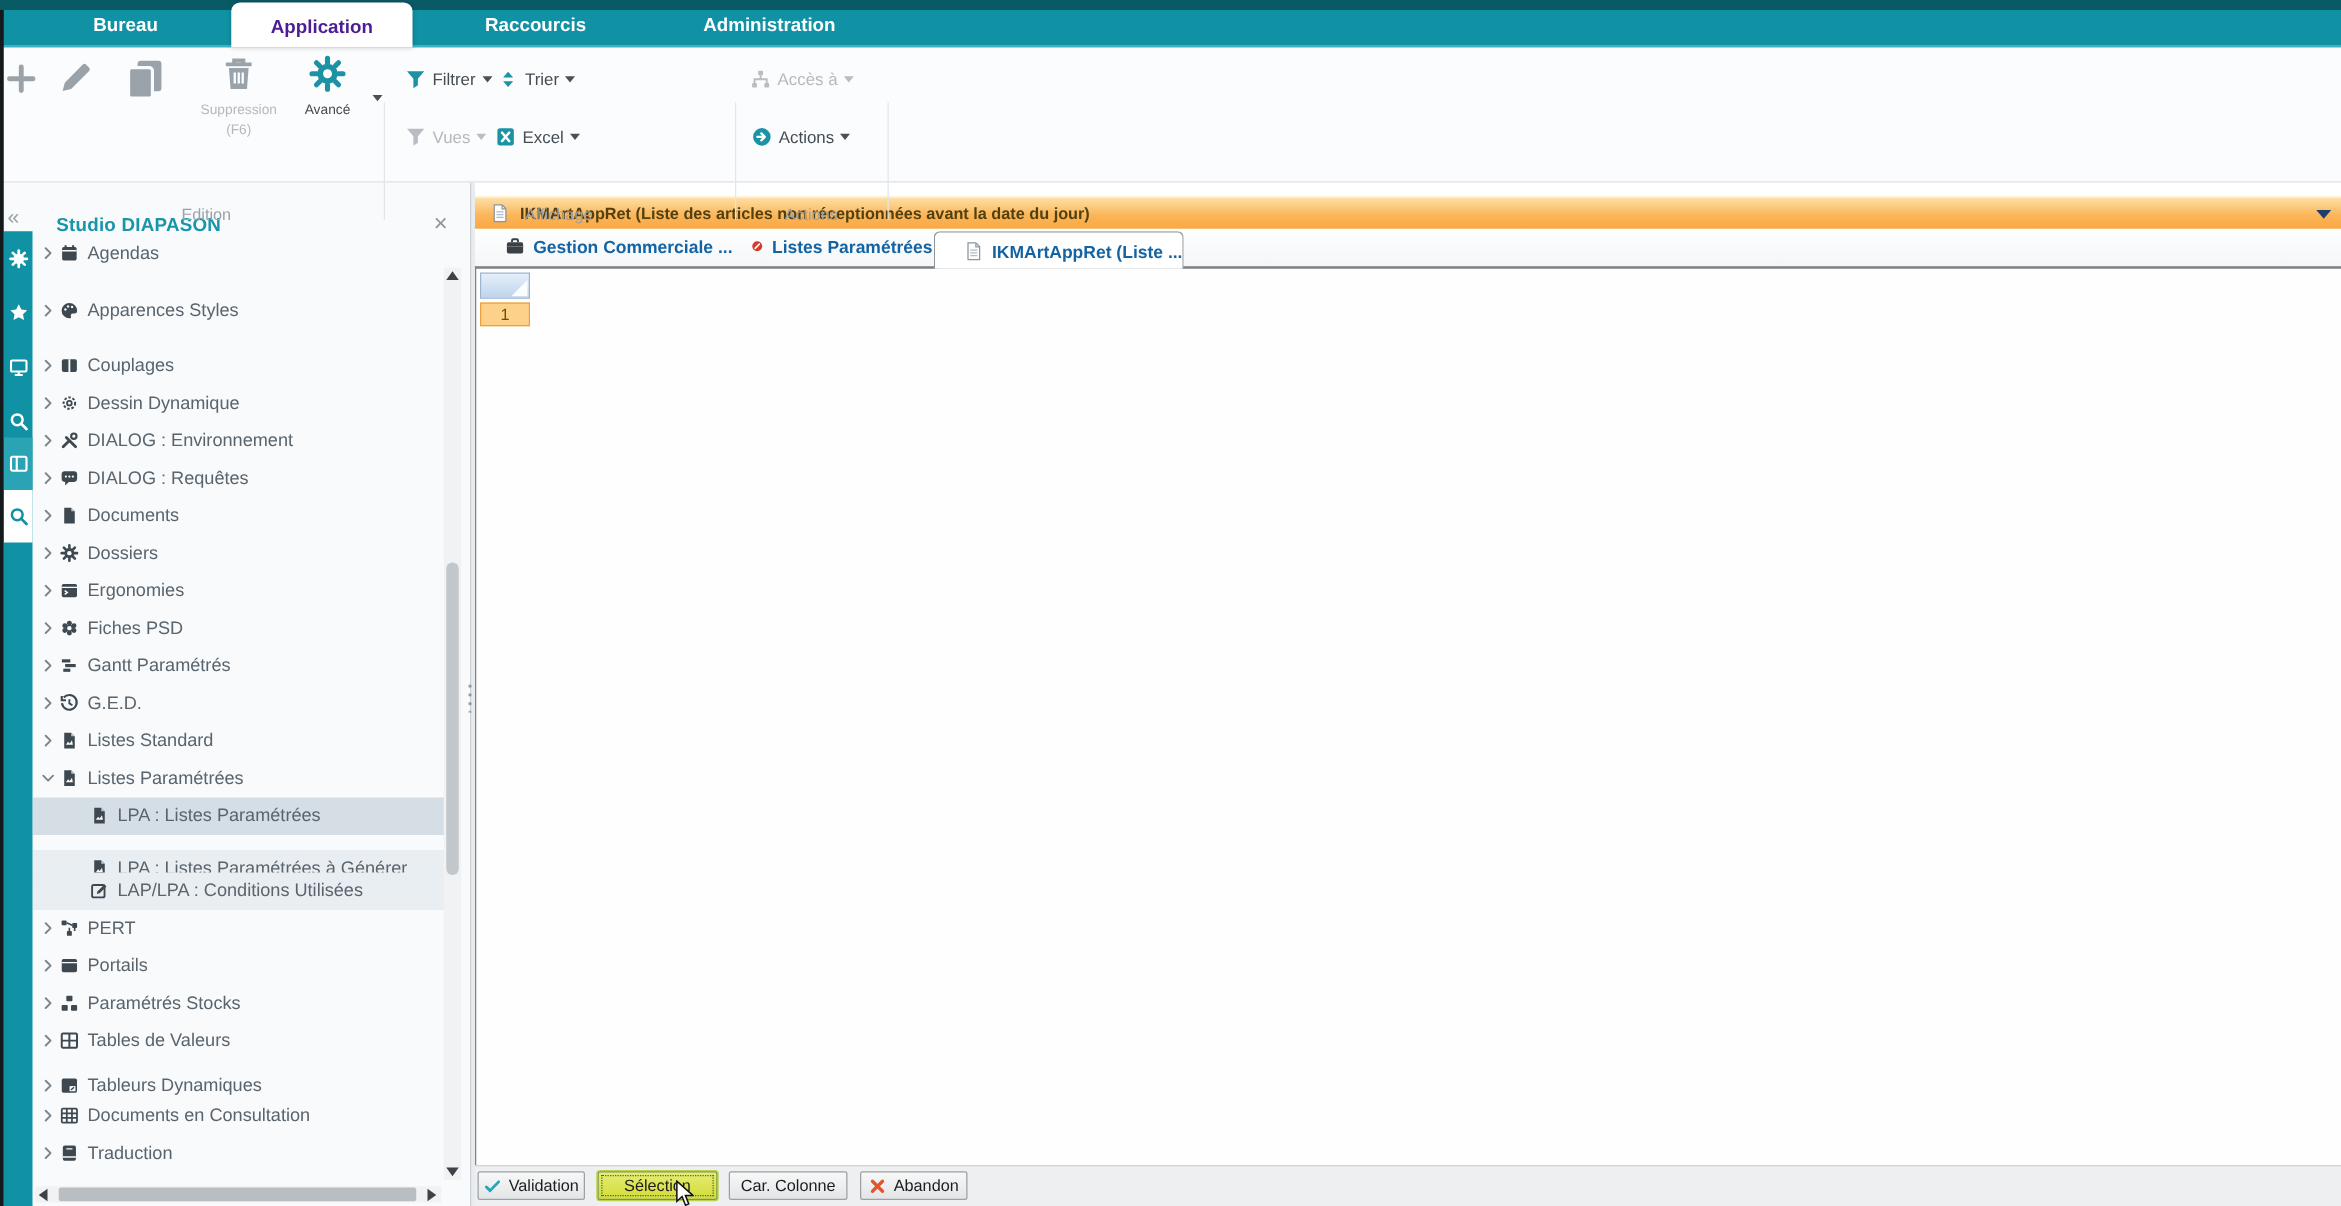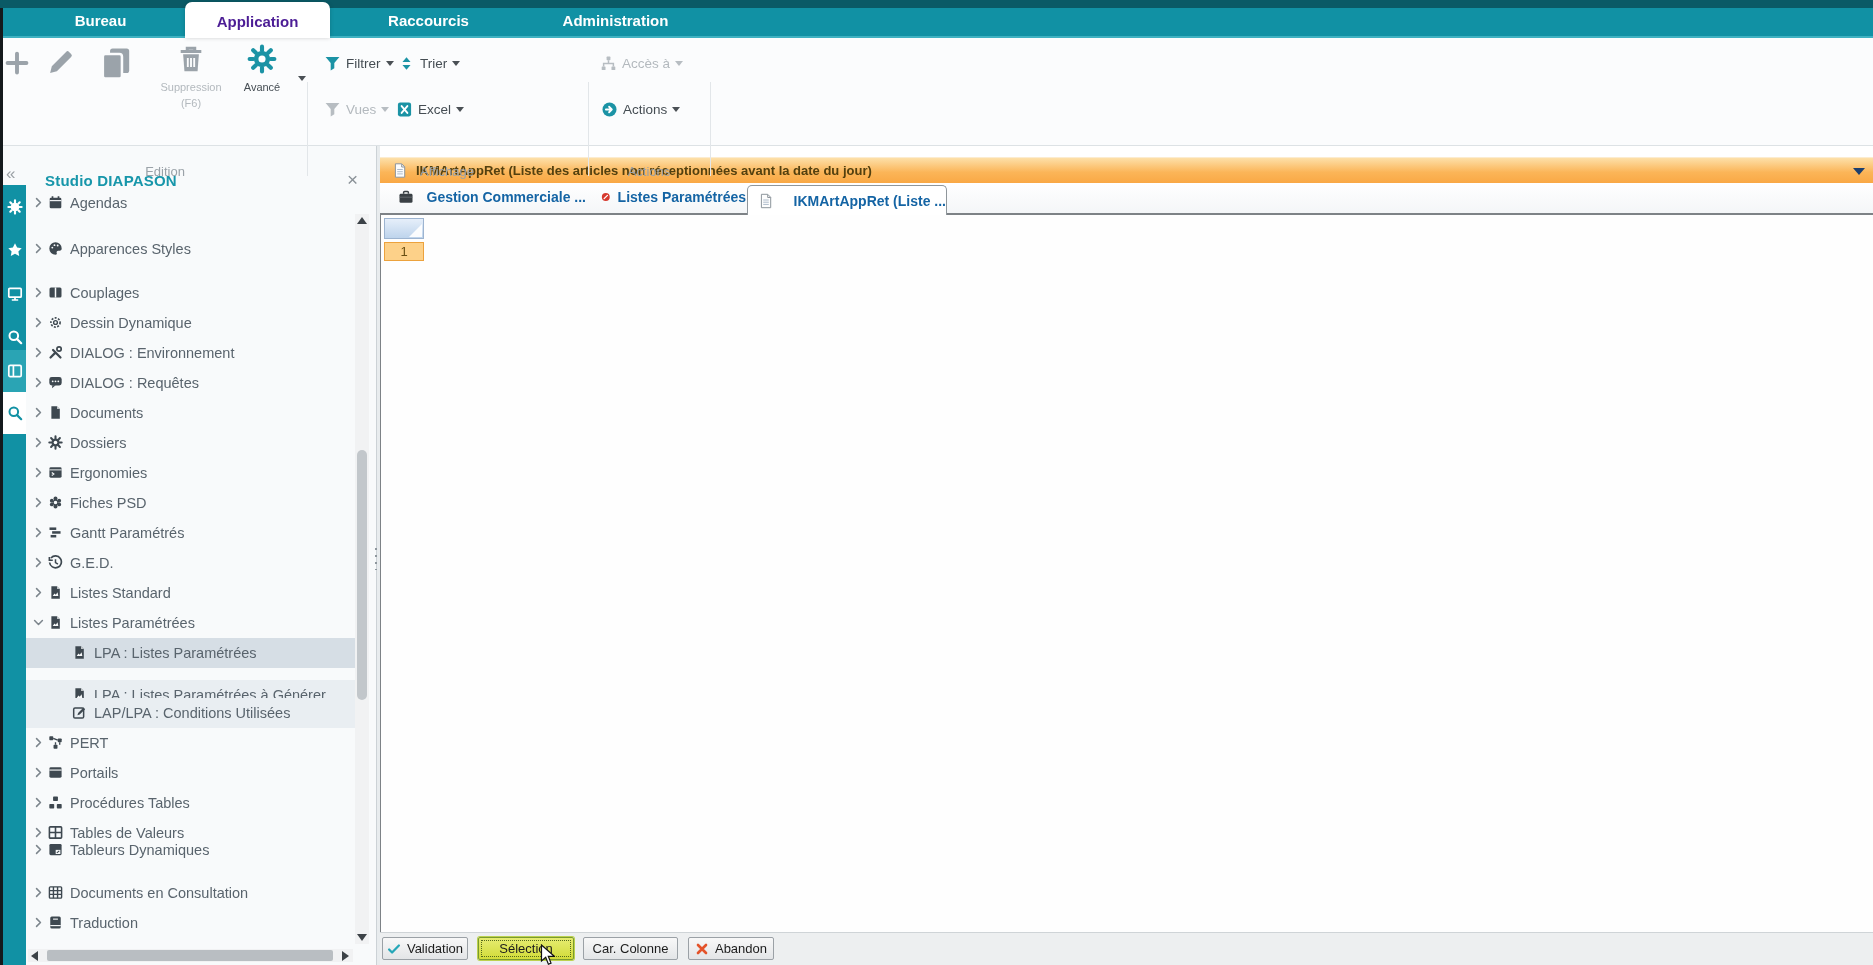--- a/index.html
+++ b/index.html
@@ -74,21 +74,21 @@
   #main{left:379px;top:146px;width:1494px;height:819px;background:#fff;}
   #banner{position:absolute;left:0;top:11px;width:1494px;height:26px;
     background:linear-gradient(#fde0a9,#fbb558 55%,#f9a743);border-top:1px solid #fcecd0;border-bottom:1px solid #eda12f;
     display:flex;align-items:center;}
   #banner .bicon{position:absolute;left:13px;top:4px;width:16px;height:17px;}
   #banner .btext{position:absolute;left:37px;top:5px;font-size:13px;font-weight:bold;color:#53400f;white-space:nowrap;}
   #banner .bcaret{position:absolute;right:8px;top:10px;border-left:6px solid transparent;border-right:6px solid transparent;
     border-top:7px solid #1c3f6e;cursor:pointer;}
   #tabstrip{position:absolute;left:0;top:37px;width:1494px;height:30px;
     background:linear-gradient(#ffffff,#f4f6f8);border-bottom:2px solid #75797d;}
-  .dtab{position:absolute;top:0;height:28px;display:flex;align-items:center;gap:7px;justify-content:space-between;
+  .dtab{position:absolute;top:0;height:28px;display:flex;align-items:center;gap:7px;justify-content:flex-end;
     padding-left:10px;box-sizing:border-box;cursor:pointer;}
   .dtab .dlbl{font-size:14px;font-weight:600;color:#1464a4;white-space:nowrap;}
   .dtab .dicon{width:16px;height:16px;color:#3a4045;}
   .dtab.active{top:2px;height:30px;background:#fff;border:1px solid #8f969b;border-bottom:none;
     border-radius:5px 5px 0 0;z-index:3;}
   #grid{position:absolute;left:0;top:67px;width:1494px;height:719px;background:#fefefe;
     border-top:2px solid #7d8286;border-left:2px solid #7d8286;box-sizing:border-box;}
   #selall{position:absolute;left:3px;top:3px;width:40px;height:21px;
     background:linear-gradient(#e6effa,#bed4ec);border:1px solid #9db4d0;box-sizing:border-box;cursor:pointer;}
   #selall .tri{position:absolute;right:1px;bottom:1px;width:0;height:0;
@@ -491,37 +491,37 @@
               <path d="M5.6 3.2l4.8 4.8-4.8 4.8" fill="none" stroke="currentColor" stroke-width="1.9" stroke-linecap="round" stroke-linejoin="round"></path>
             </svg>
           </span>
           <span class="ic ticon" style="width: 15px; height: 15px; color: rgb(62, 72, 80);">
             <svg viewBox="0 0 16 16">
               <rect x="5.4" y="1.6" width="5.2" height="4.8" rx=".8" fill="currentColor"></rect>
               <rect x="1.4" y="9.6" width="5.2" height="4.8" rx=".8" fill="currentColor"></rect>
               <rect x="9.4" y="9.6" width="5.2" height="4.8" rx=".8" fill="currentColor"></rect>
             </svg>
           </span>
-          <span class="tlbl">Procédures Tables</span>
+          <span class="tlbl">Paramétrés Stocks</span>
         </div>
         <div class="trow" style="top: 623px;">
           <span class="chev ic" style="width: 13px; height: 13px;">
             <svg viewBox="0 0 16 16">
               <path d="M5.6 3.2l4.8 4.8-4.8 4.8" fill="none" stroke="currentColor" stroke-width="1.9" stroke-linecap="round" stroke-linejoin="round"></path>
             </svg>
           </span>
           <span class="ic ticon" style="width: 15px; height: 15px; color: rgb(62, 72, 80);">
             <svg viewBox="0 0 16 16">
               <rect x="1.5" y="2" width="13" height="12" rx="1" fill="none" stroke="currentColor" stroke-width="1.7"></rect>
               <path d="M1.5 8h13M8 2v12" stroke="currentColor" stroke-width="1.7"></path>
             </svg>
           </span>
           <span class="tlbl">Tables de Valeurs</span>
         </div>
-        <div class="trow" style="top: 640px; padding-left: 36px;">
+        <div class="trow" style="top: 659px; padding-left: 36px;">
           <span class="chev ic" style="width: 13px; height: 13px;">
             <svg viewBox="0 0 16 16">
               <path d="M5.6 3.2l4.8 4.8-4.8 4.8" fill="none" stroke="currentColor" stroke-width="1.9" stroke-linecap="round" stroke-linejoin="round"></path>
             </svg>
           </span>
           <span class="ic ticon" style="width: 15px; height: 15px; color: rgb(62, 72, 80);">
             <svg viewBox="0 0 16 16">
               <rect x="1.5" y="2" width="13" height="12" rx="1.4" fill="currentColor"></rect>
               <rect x="8.2" y="8.4" width="5" height="4.4" fill="#f8fafb"></rect>
               <path d="M9.4 11.6l2.6-2.2" stroke="currentColor" stroke-width="1.2" fill="none"></path>

